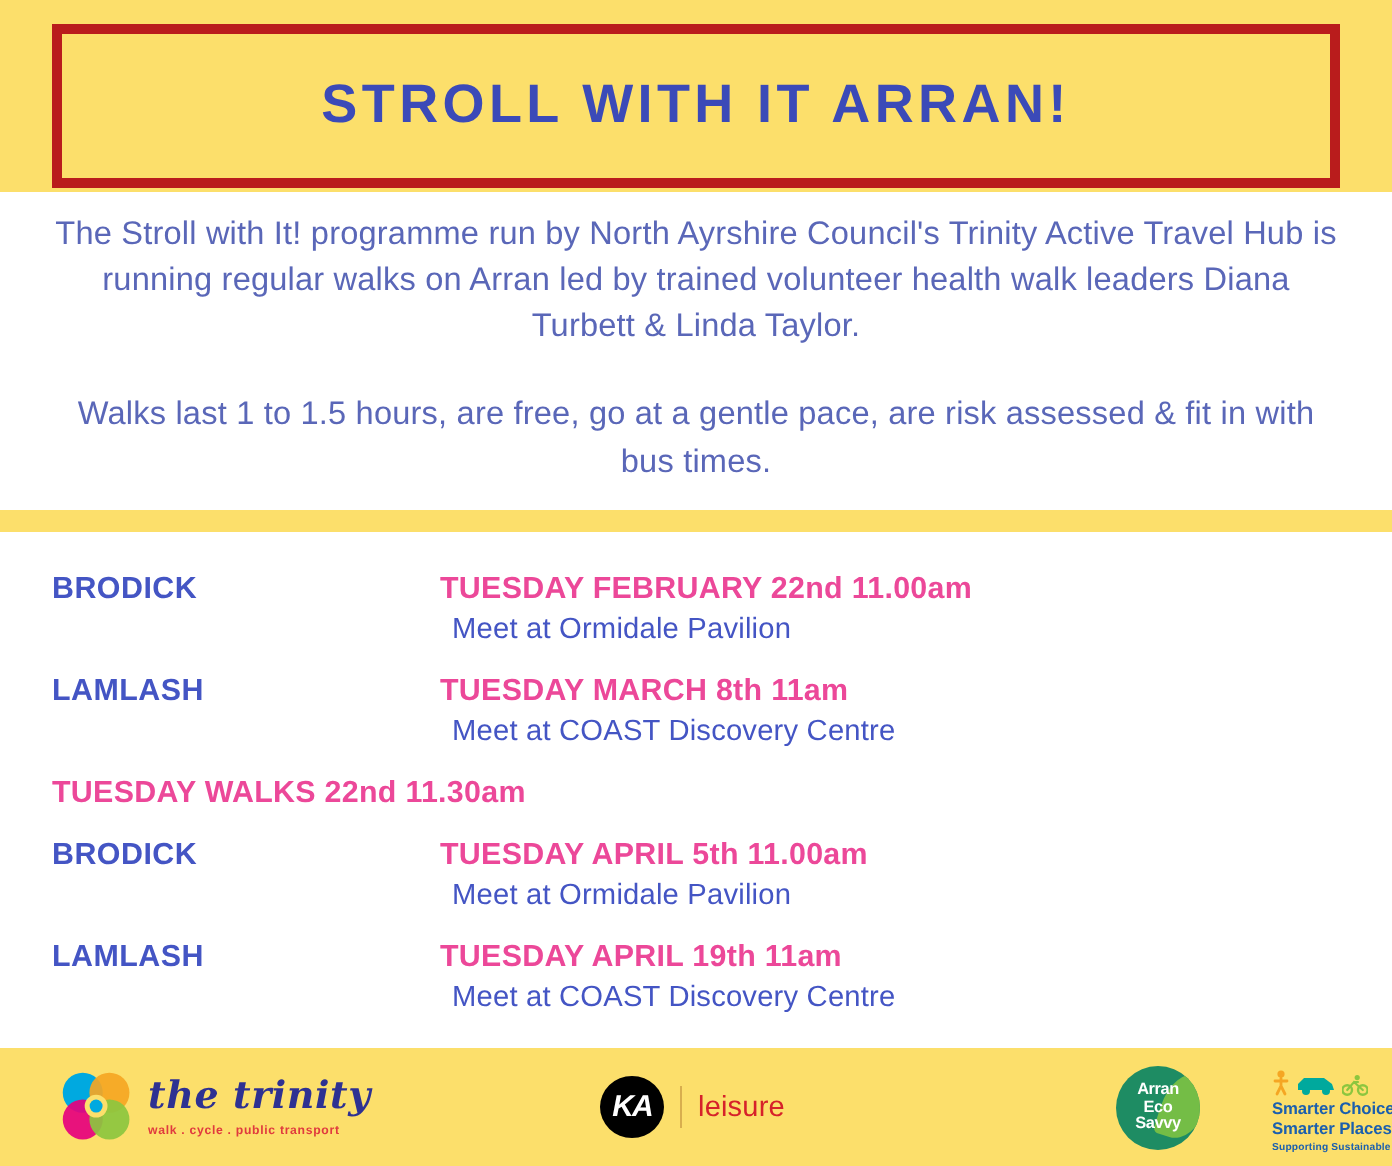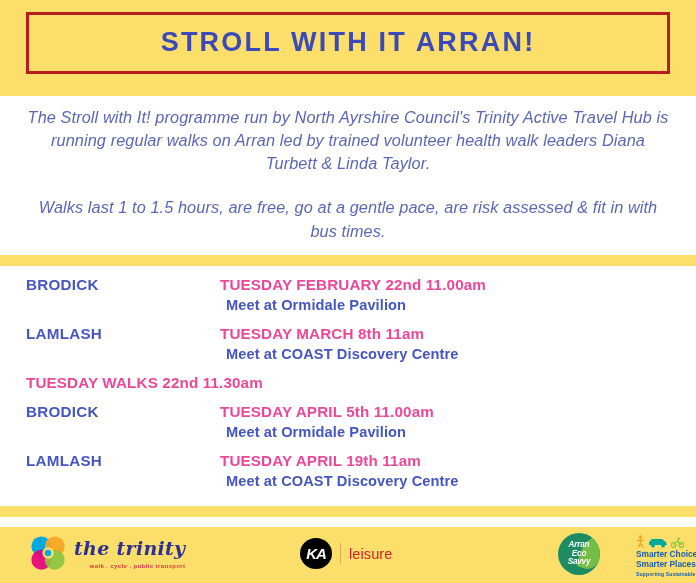--- a/index.html
+++ b/index.html
@@ -23,22 +23,22 @@
   }
 
   
   .header-band {
     height: 96px;
     background: #FCDF6B;
     padding: 12px 26px 6px 26px;
   }
 
   .title-box {
-    height: 62px;
-    border: 3px solid #b91c1c;
+    height: 82px;
+    border: 5px solid #b91c1c;
     display: flex;
     flex-direction: column;
     align-items: center;
     justify-content: center;
   }
 
   .title-line {
     color: #3B4AB8;
     font-size: 27px;
     font-weight: bold;
@@ -53,21 +53,20 @@
     background: #FFFFFF;
     padding: 10px 24px 12px 24px;
     text-align: center;
   }
 
   .intro-para {
     color: #5A67B8;
     font-size: 16.3px;
     line-height: 1.42;
     letter-spacing: 0.1px;
-    font-style: italic;
   }
 
   .intro-para + .intro-para {
     margin-top: 21px;
   }
 
   
   .divider {
     height: 11px;
     background: #FCDF6B;
@@ -78,20 +77,21 @@
   .walks {
     background: #FFFFFF;
     padding: 9px 0 6px 0;
   }
 
   .walk-row {
     display: flex;
     align-items: flex-start;
     padding: 0 0 0 26px;
     margin-bottom: 8px;
+    margin-top: 10px;
   }
 
   .walk-place {
     width: 194px;
     flex: 0 0 194px;
     color: #4455C4;
     font-size: 15.2px;
     font-weight: bold;
     letter-spacing: 0.25px;
     line-height: 1.36;
@@ -104,21 +104,21 @@
     color: #ec4899;
     font-size: 15.2px;
     font-weight: bold;
     letter-spacing: 0.15px;
     line-height: 1.36;
   }
 
   .walk-meet {
     color: #4455C4;
     font-size: 14.6px;
-    font-weight: bold;
+    font-weight: normal;
     letter-spacing: 0.1px;
     line-height: 1.4;
     padding-left: 6px;
   }
 
   
   .booking {
     background: #FFFFFF;
     text-align: center;
     padding: 9px 18px 11px 18px;
@@ -143,21 +143,20 @@
     align-items: center;
   }
 
   
   .logo-trinity {
     position: absolute;
     left: 28px;
     top: 7px;
     display: flex;
     align-items: center;
-    text-align: right;
   }
   .trinity-mark { width: 42px; height: 40px; }
   .trinity-words { margin-left: 4px; }
   .trinity-name {
     font-family: "DejaVu Serif", serif;
     font-style: italic;
     font-weight: bold;
     font-size: 19px;
     color: #2E3192;
     line-height: 1;
@@ -227,21 +226,20 @@
     align-items: center;
     justify-content: center;
     overflow: hidden;
   }
   .eco-text {
     position: relative;
     z-index: 2;
     color: #FFFFFF;
     font-size: 8.2px;
     font-weight: bold;
-    font-style: italic;
     line-height: 1.08;
     text-align: center;
     letter-spacing: -0.2px;
   }
   .eco-leaf {
     position: absolute;
     right: -3px;
     top: 3px;
     width: 22px;
     height: 34px;

